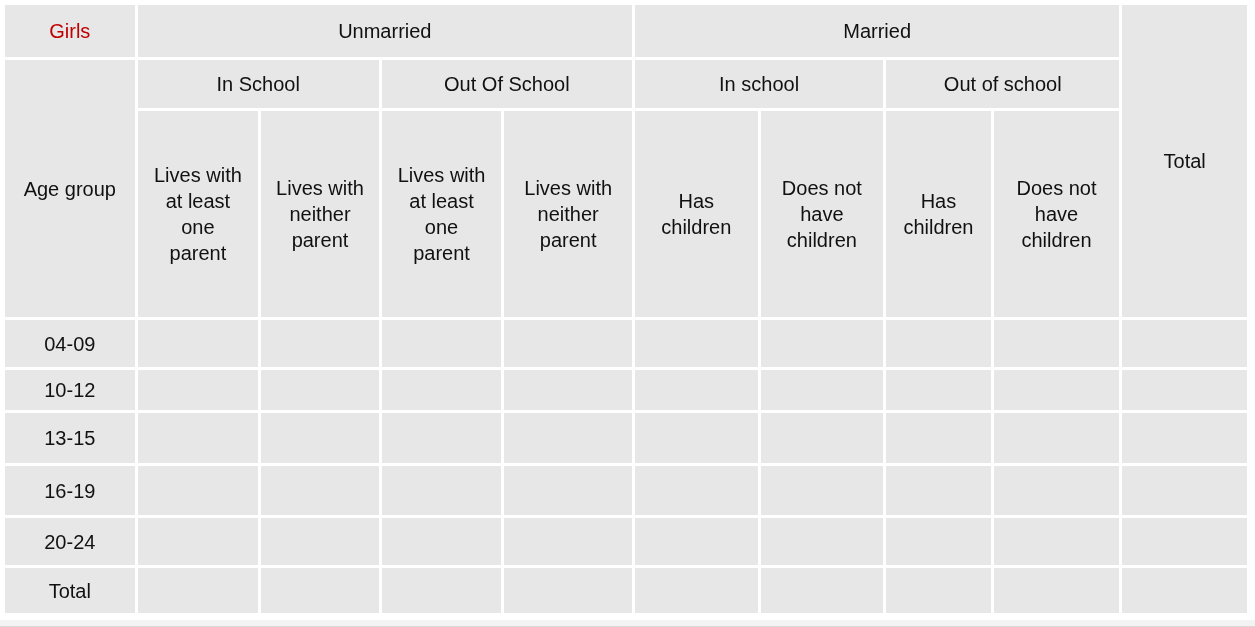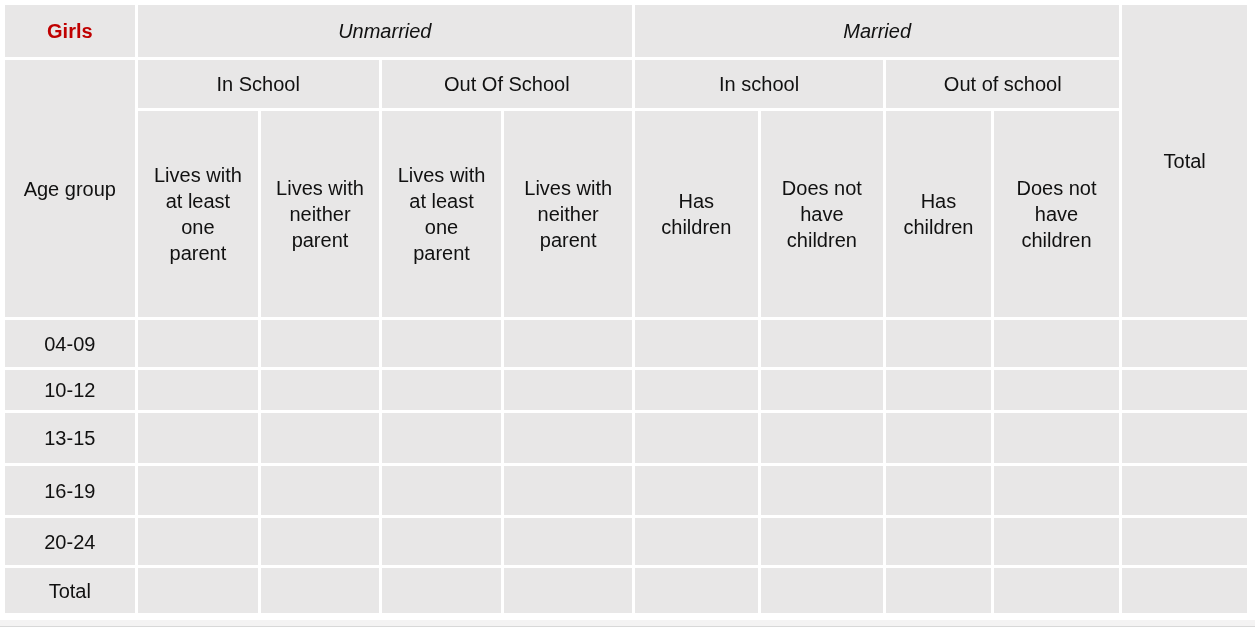--- a/index.html
+++ b/index.html
@@ -30,25 +30,24 @@
     background: #e8e7e7;
     border: 3px solid #ffffff;
     text-align: center;
     vertical-align: middle;
     padding: 2px 4px;
     font-size: 20px;
     line-height: 1.3;
     overflow: hidden;
   }
   td.corner {
-    font-weight: bold;
+    font-weight: normal;
     font-size: 21px;
   }
   td.group-head {
-    font-style: italic;
     font-size: 21px;
   }
   td.subgroup-head {
     font-weight: normal;
     font-size: 21px;
   }
   td.col-head {
     font-size: 19px;
     white-space: pre-line;
   }

